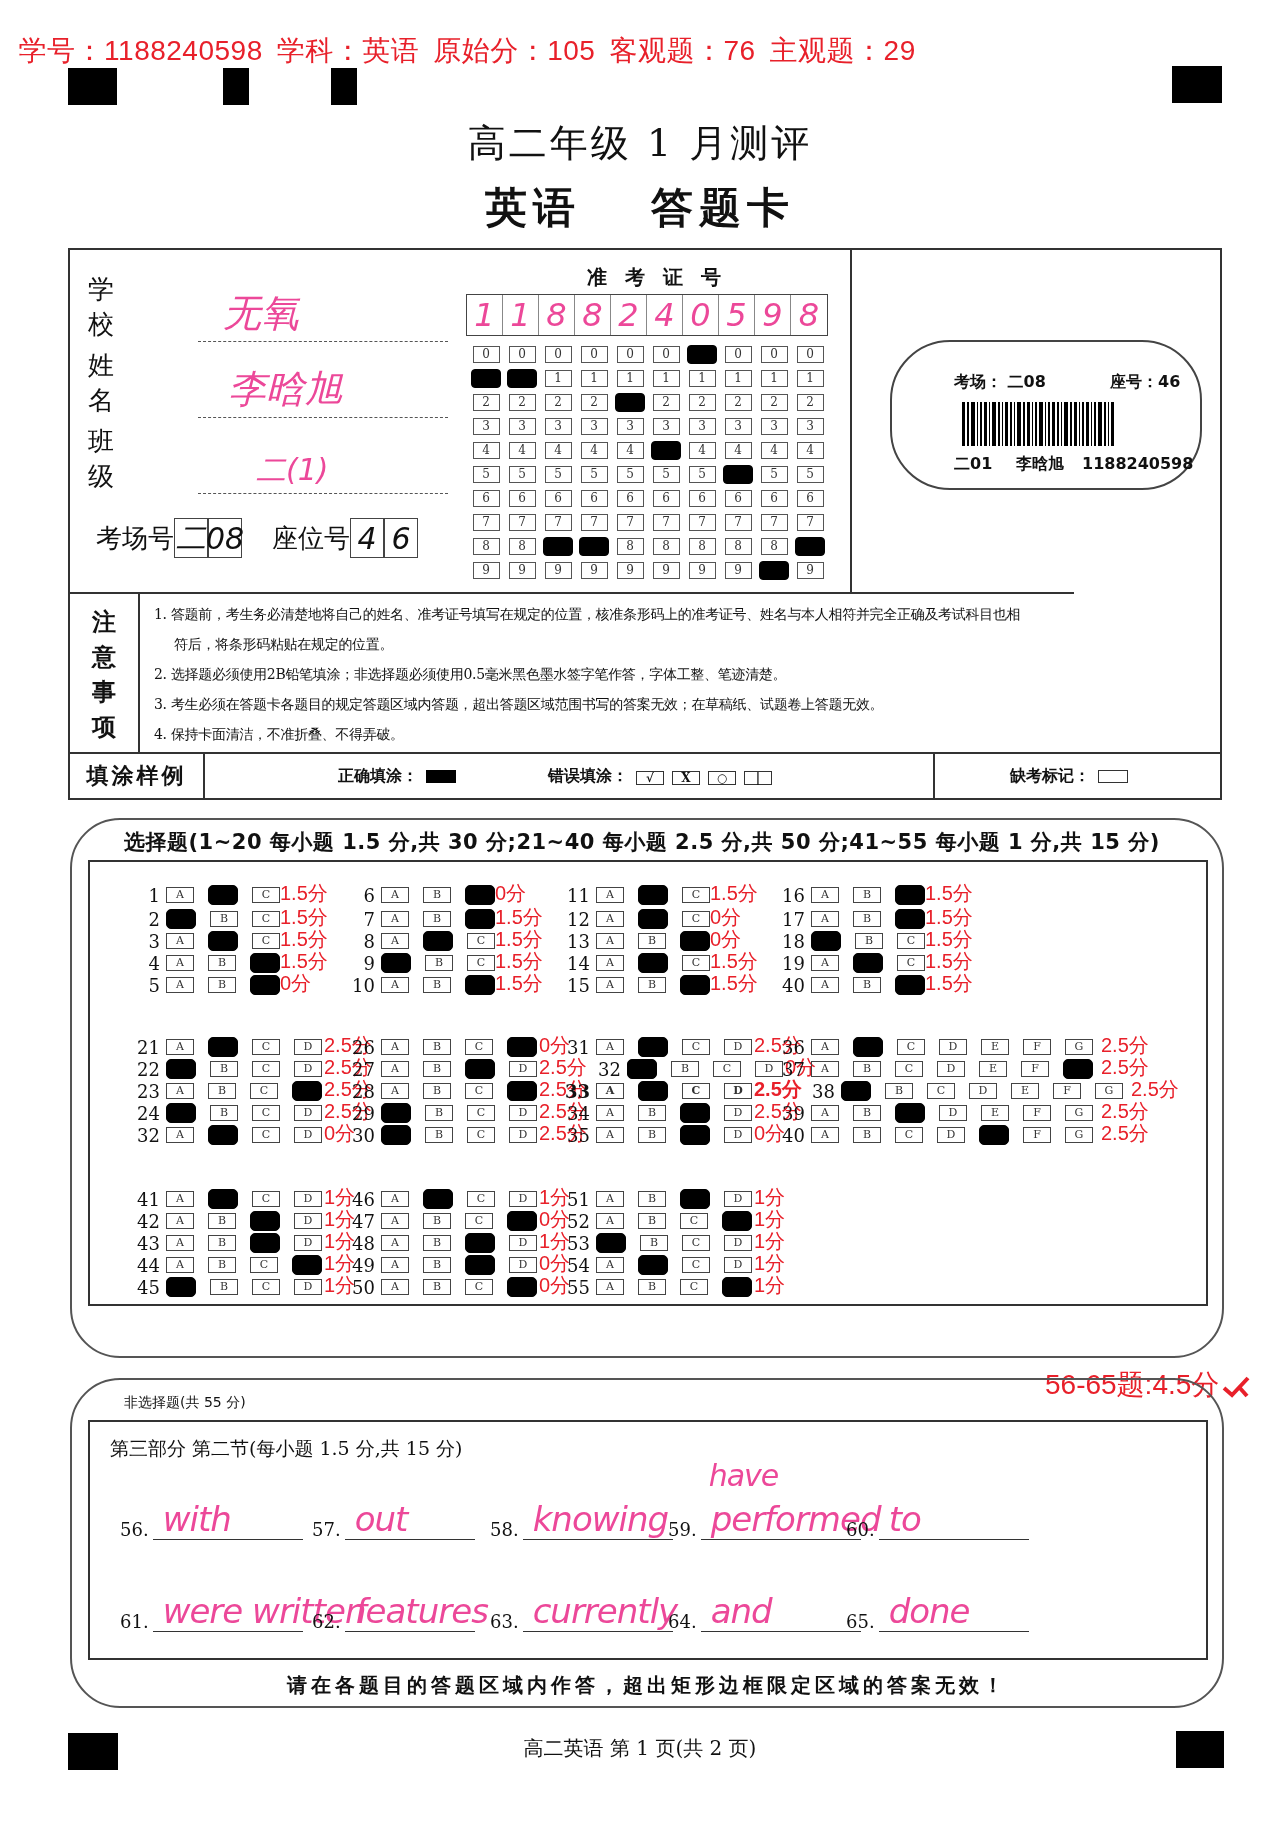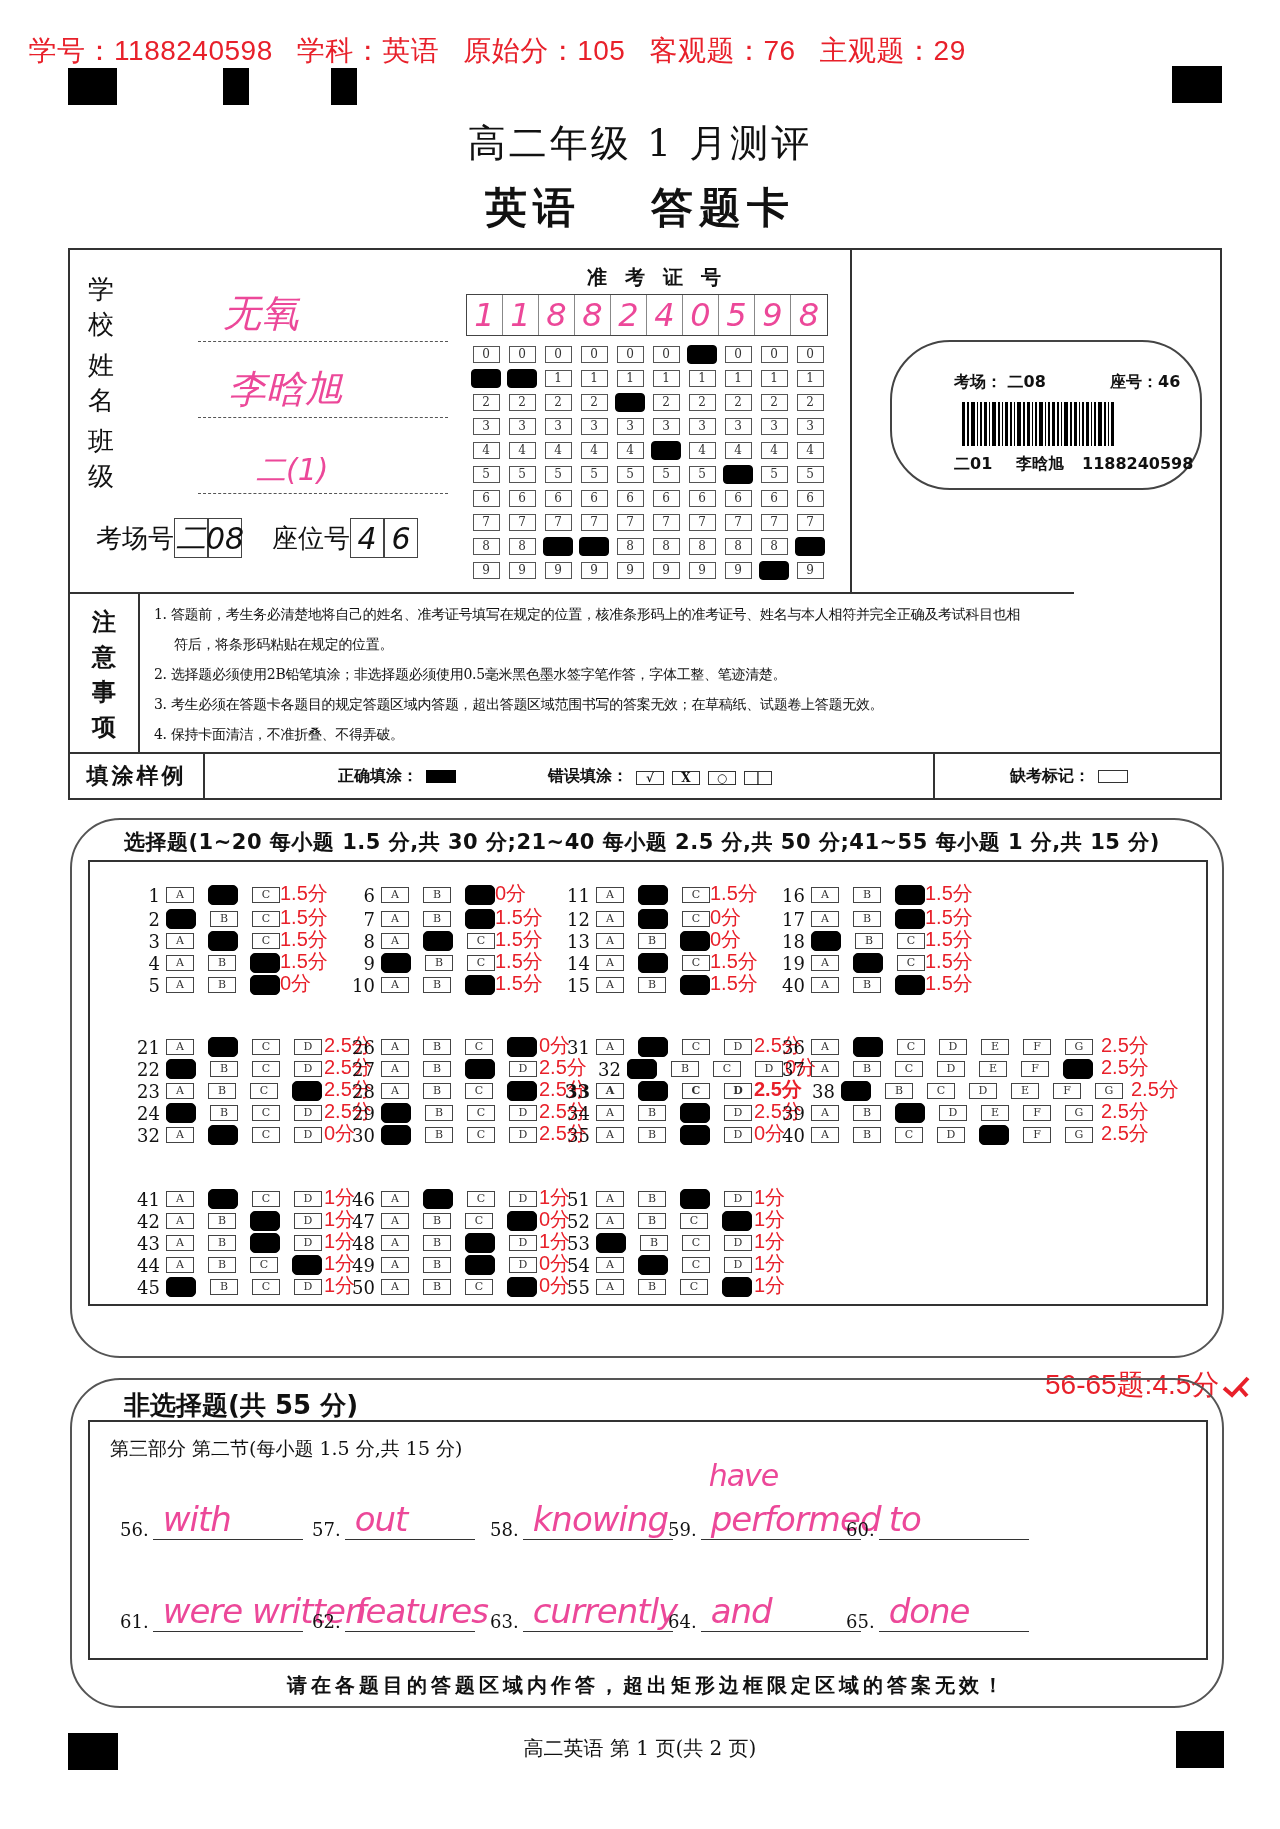--- a/index.html
+++ b/index.html
@@ -4,21 +4,21 @@
 <style>
   * { box-sizing: border-box; margin: 0; padding: 0; }
   html, body { width: 1280px; height: 1829px; background: #ffffff; overflow: hidden; }
   body { position: relative; font-family: "DejaVu Serif", serif; color: #111; }
   .abs { position: absolute; }
   .red { color: #e8202a; font-family: "Liberation Sans", sans-serif; }
   .hand { font-family: "DejaVu Sans", sans-serif; font-style: italic; color: #ec4899; }
 
   
   #score-header { left: 2px; top: 0; font-size: 28px; line-height: 34px; letter-spacing: 0.5px; white-space: pre; }
-  #score-header span { margin-right: 14px; margin-left: 10px; }
+  #score-header span { margin-right: 14px; }
 
   .marker { background: #000; }
 
   #title1 { left: 0; width: 1280px; top: 118px; text-align: center; font-size: 38px; letter-spacing: 3px; }
   #title2 { left: 0; width: 1280px; top: 180px; text-align: center; font-size: 42px; font-weight: bold; letter-spacing: 6px; font-family: "DejaVu Sans", sans-serif; }
   #title2 .gap { display: inline-block; width: 70px; }
 
   
   #info-box { left: 68px; top: 248px; width: 1154px; height: 552px; border: 2px solid #333; }
   #info-top { position: absolute; left: 0; top: 0; width: 1004px; height: 344px; border-bottom: 2px solid #333; }
@@ -63,21 +63,21 @@
   #mc-inner { position: absolute; left: 16px; top: 40px; width: 1120px; height: 446px; border: 2px solid #333; }
   .q { position: absolute; display: flex; align-items: center; height: 22px; }
   .qnum { width: 30px; text-align: right; margin-right: 6px; font-size: 18px; font-family: "DejaVu Serif", serif; }
   .opt { width: 28px; height: 16px; border: 1px solid #444; margin-right: 14px; font-size: 11px; line-height: 14px; text-align: center; font-family: "DejaVu Serif", serif; color: #333; }
   .opt.filled { background: #000; border-color: #000; border-radius: 5px; height: 20px; width: 30px; color: #000; }
   .qscore { position: absolute; font-size: 20px; line-height: 22px; white-space: nowrap; margin-left: -18px; }
 
   
   #score-note { left: 1045px; top: 1366px; font-size: 28px; white-space: nowrap; }
   #nc-section { left: 70px; top: 1378px; width: 1154px; height: 330px; border: 2px solid #555; border-radius: 50px; }
-  #nc-title { position: absolute; left: 52px; top: 8px; font-size: 26px; font-weight: bold; font-family: "DejaVu Sans", sans-serif; }
+  #nc-title { position: absolute; left: 52px; top: 14px; font-size: 14px; font-weight: normal; font-family: "DejaVu Sans", sans-serif; }
   #nc-inner { position: absolute; left: 16px; top: 40px; width: 1120px; height: 240px; border: 2px solid #333; }
   #nc-sub { position: absolute; left: 20px; top: 14px; font-size: 19px; font-family: "DejaVu Serif", serif; }
   .blank { position: absolute; display: flex; align-items: flex-end; }
   .blank-num { font-size: 18px; font-family: "DejaVu Serif", serif; margin-right: 4px; }
   .blank-line { border-bottom: 1px solid #333; height: 40px; position: relative; }
   .blank-line .hand { position: absolute; bottom: 0; left: 10px; font-size: 34px; white-space: nowrap; letter-spacing: -1px; }
   #nc-warning { position: absolute; left: 0; top: 292px; width: 1150px; text-align: center; font-size: 20px; font-weight: bold; letter-spacing: 4px; font-family: "DejaVu Sans", sans-serif; }
 
   #footer-text { left: 0; width: 1280px; top: 1735px; text-align: center; font-size: 20px; font-family: "DejaVu Serif", serif; }
 </style>

